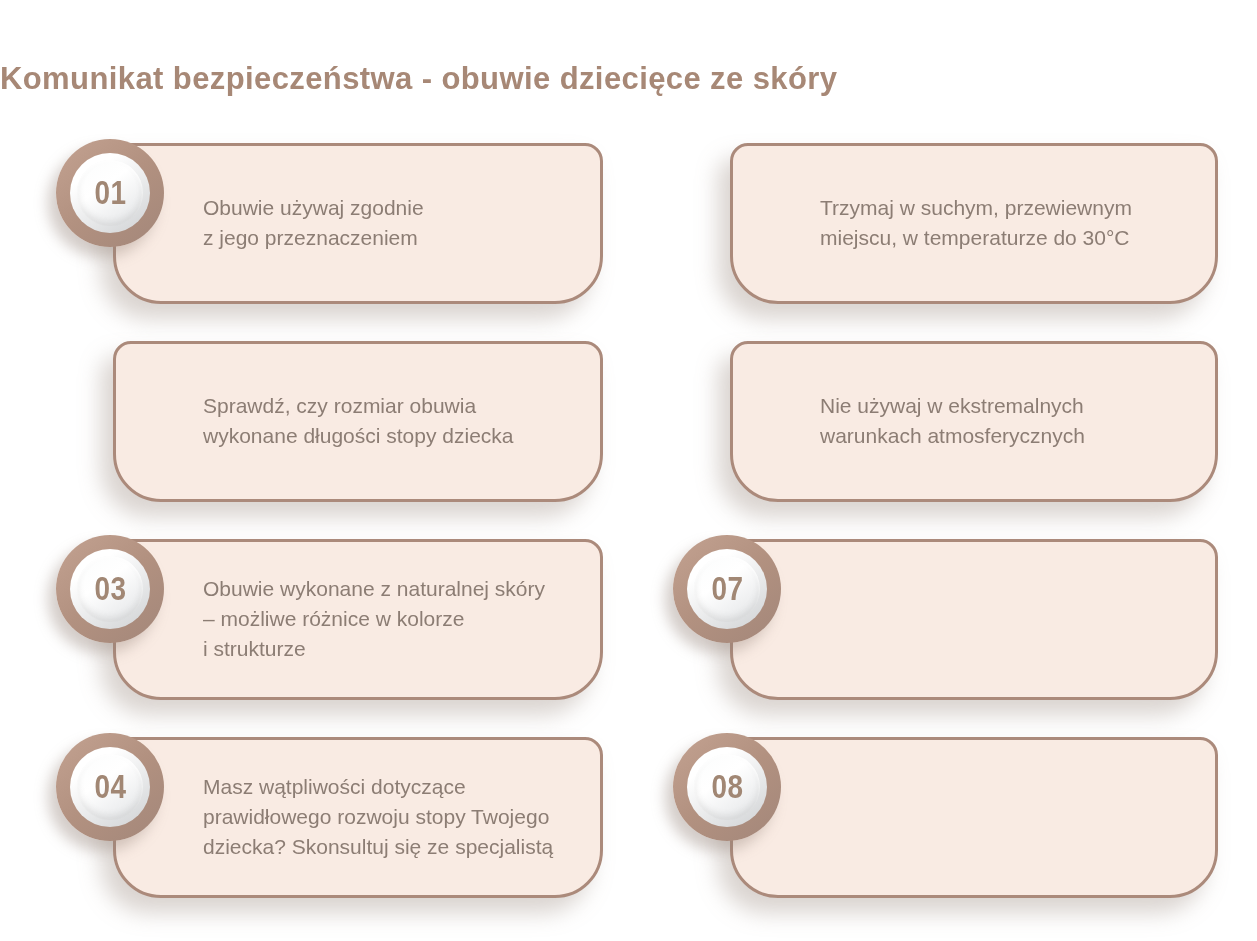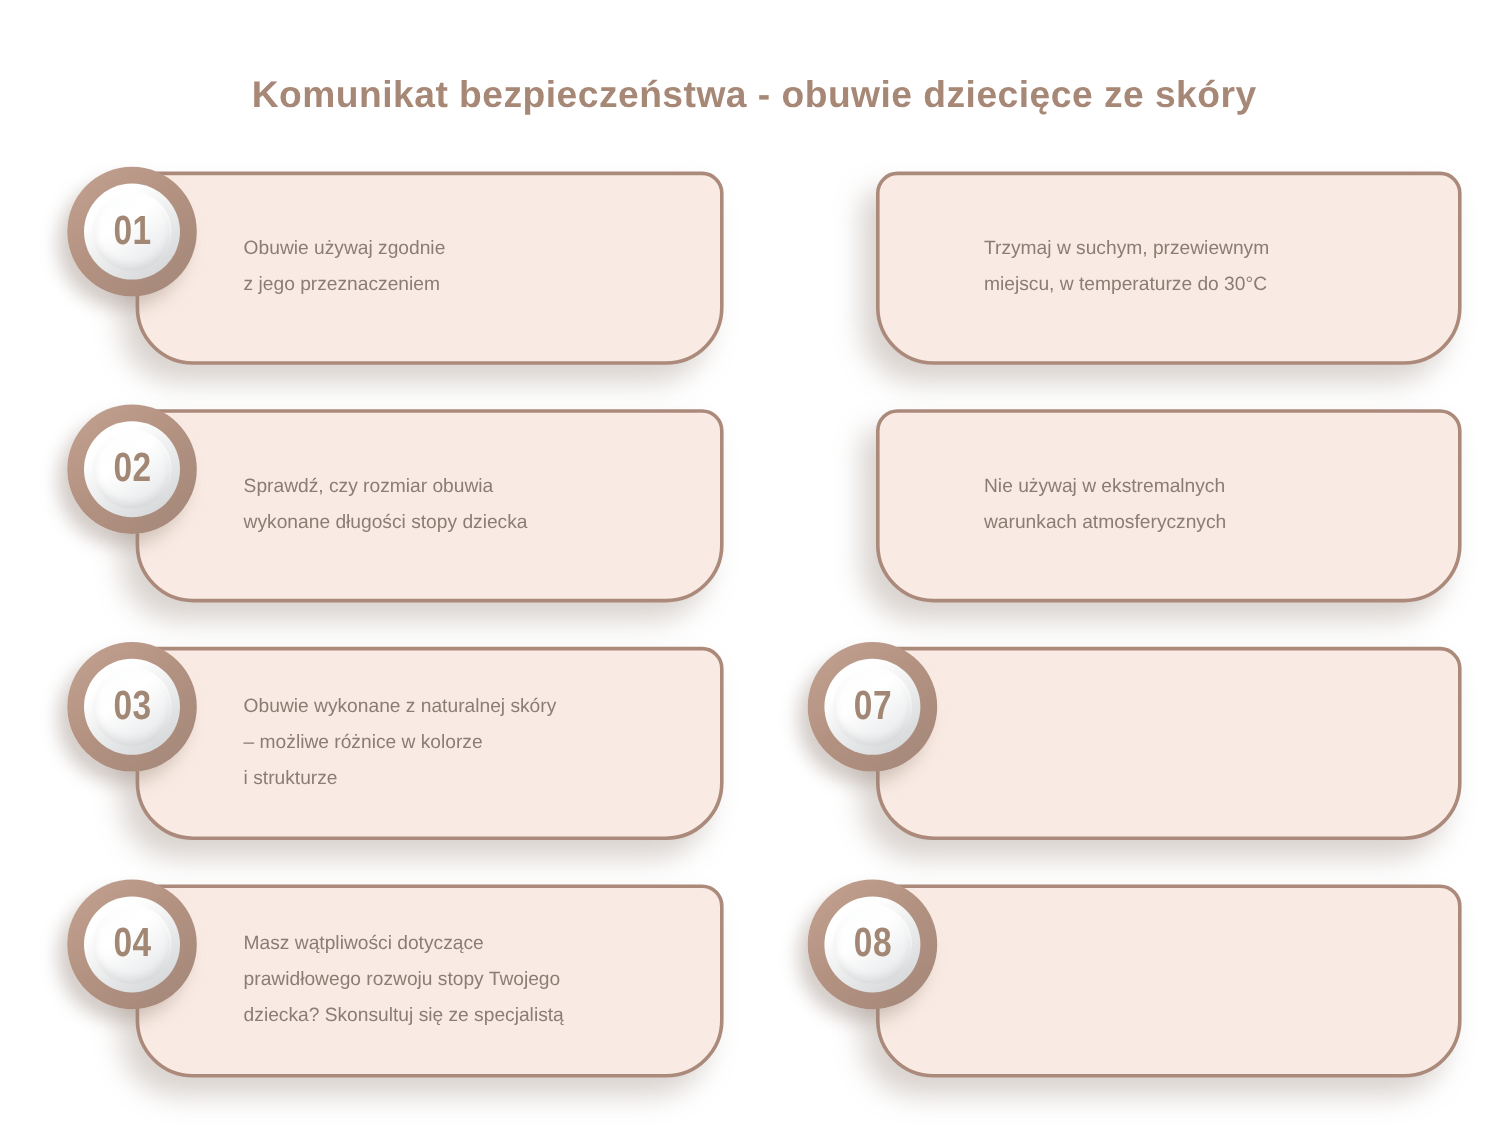--- a/index.html
+++ b/index.html
@@ -4,21 +4,20 @@
 <style>
   html,body { margin:0; padding:0; }
   body {
     width:1257px; height:941px;
     background:#ffffff;
     font-family:"Liberation Sans", sans-serif;
     overflow:hidden;
   }
   .page-title {
     padding-top:40px;
-    text-align:center;
     font-size:31px;
     font-weight:700;
     letter-spacing:0.4px;
     color:#a78876;
   }
   .cards-grid {
     margin-top:46px;
     display:grid;
     grid-template-columns:490px 488px;
     column-gap:127px;
@@ -32,21 +31,21 @@
     background:#f9ebe3;
     border:3px solid #ab8a7b;
     border-radius:18px 18px 48px 48px;
     box-shadow:-12px 15px 22px rgba(148,131,121,0.35);
     display:flex;
     align-items:center;
     padding-left:87px;
     padding-right:9px;
   }
   .card-text {
-    font-size:16px;
+    font-size:21px;
     line-height:30px;
     color:#8c7d74;
     white-space:pre-line;
   }
   .badge {
     position:absolute;
     left:-60px;
     top:-7px;
     width:108px; height:108px;
     border-radius:50%;
@@ -94,27 +93,20 @@
     <div class="card-text">Obuwie używaj zgodnie
 z jego przeznaczeniem</div>
   </div>
 
   <div class="card">
     <div class="card-text">Trzymaj w suchym, przewiewnym
 miejscu, w temperaturze do 30°C</div>
   </div>
 
   <div class="card">
-    <div class="badge">
-      <div class="badge-white">
-        <div class="badge-inner">
-          <span class="badge-number">02</span>
-        </div>
-      </div>
-    </div>
     <div class="card-text">Sprawdź, czy rozmiar obuwia
 wykonane długości stopy dziecka</div>
   </div>
 
   <div class="card">
     <div class="card-text">Nie używaj w ekstremalnych
 warunkach atmosferycznych</div>
   </div>
 
   <div class="card">

